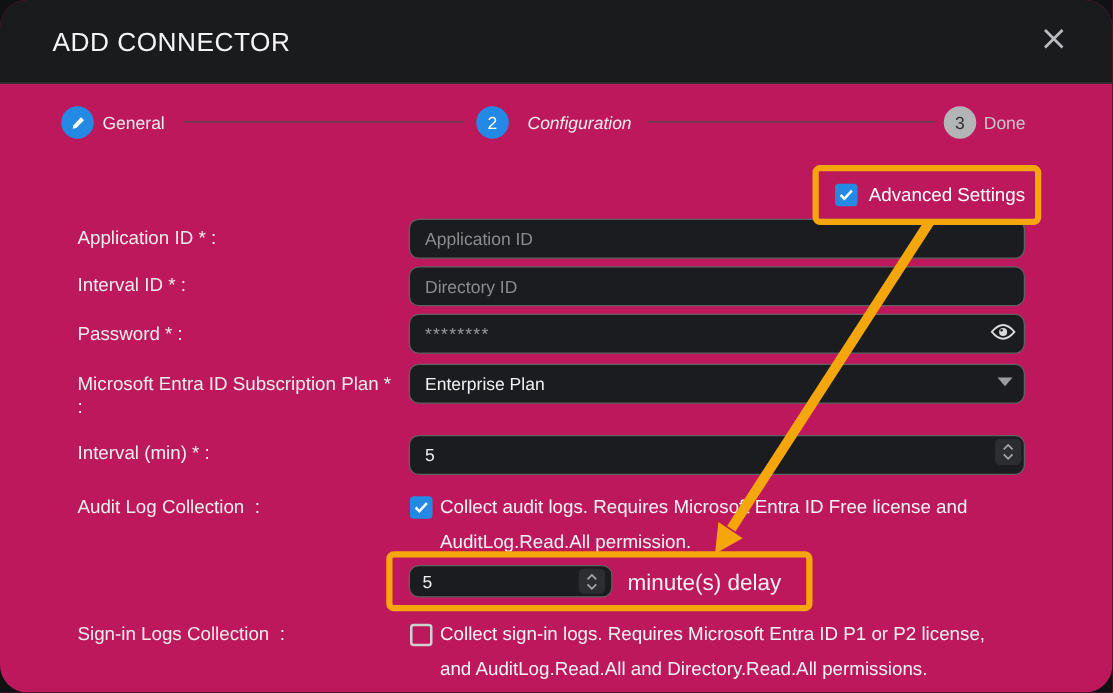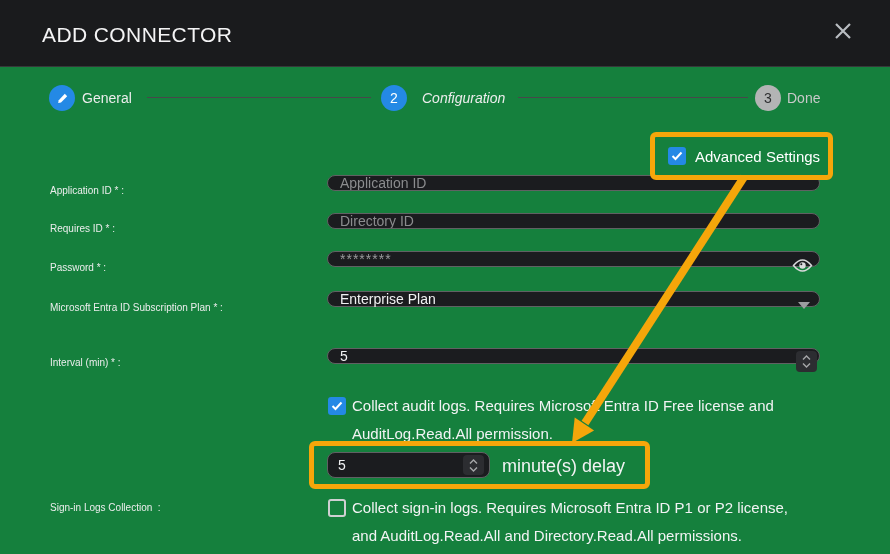--- a/index.html
+++ b/index.html
@@ -1,18 +1,18 @@
 <!DOCTYPE html>
 <html><head>
 <meta charset="utf-8">
 <style>
   * { margin:0; padding:0; box-sizing:border-box; }
   html,body { background:#101113; }
   body { font-family:"Liberation Sans", sans-serif; }
-  .dialog { position:relative; width:890px; height:554px; background:#15803d; overflow:hidden; }
+  .dialog { position:relative; width:890px; height:554px; background:#be185d; overflow:hidden;border-radius:22px; }
 
   
   .header { position:absolute; left:0; top:0; width:890px; height:67px; background:#1a1b1d; border-bottom:1px solid #37383a; }
   .title { position:absolute; left:42px; top:23px; font-size:21px; font-weight:500; letter-spacing:.4px; color:#f4f4f5; }
   .close-btn { position:absolute; right:34px; top:18px; width:26px; height:26px; display:flex; align-items:center; justify-content:center; cursor:pointer; }
 
   
   .step-circle { position:absolute; width:26px; height:26px; border-radius:50%; display:flex; align-items:center; justify-content:center; font-size:14px; font-weight:500; }
   .step-blue { background:#2489e5; color:#ffffff; }
   .step-gray { background:#b3b4b5; color:#2e2f31; }
@@ -20,22 +20,22 @@
   .step-line { position:absolute; top:97px; height:1px; background:#47484a; }
 
   
   .hl-rect { position:absolute; border:5px solid #f5a60a; border-radius:6px; z-index:6; }
   .hl-adv { left:650px; top:132px; width:183px; height:48px; display:flex; align-items:center; padding-left:13px; gap:9px; }
   .hl-delay { left:309px; top:441px; width:341px; height:48px; }
 
   .arrow-overlay { position:absolute; left:0; top:0; width:890px; height:554px; z-index:7; pointer-events:none; }
 
   
-  .flabel { position:absolute; left:50px; font-size:10px; color:#eceded; white-space:pre-wrap; line-height:18px; }
-  .field { position:absolute; left:327px; width:493px; height:16px; background:#1b1c1f; border:1px solid #606163; border-radius:8px; color:#f0f1f2; font-size:14px; padding:0 12px; font-family:"Liberation Sans", sans-serif; }
+  .flabel { position:absolute; left:62px; font-size:15px; color:#eceded; white-space:pre-wrap; line-height:18px; }
+  .field { position:absolute; left:327px; width:493px; height:32px; background:#1b1c1f; border:1px solid #606163; border-radius:8px; color:#f0f1f2; font-size:14px; padding:0 12px; font-family:"Liberation Sans", sans-serif; }
   input.field::placeholder { color:#8b8c8e; opacity:1; }
   .password-ghost { color:#9a9b9d; letter-spacing:1px; }
   .field-icon-right { position:absolute; top:0; display:flex; align-items:center; height:28px; }
   .select-field { display:flex; align-items:center; cursor:pointer; font-weight:500; }
   .caret-down { width:0; height:0; border-left:6px solid transparent; border-right:6px solid transparent; border-top:7px solid #9c9da0; }
   .stepper-box { position:absolute; right:4px; top:3px; width:21px; height:21px; background:#2c2d31; border-radius:4px; display:flex; align-items:center; justify-content:center; cursor:pointer; }
 
   
   .cbox { position:absolute; width:18px; height:18px; border-radius:3px; cursor:pointer; display:flex; align-items:center; justify-content:center; }
   .cbox-on { background:#2489e5; }
@@ -88,21 +88,21 @@
       <svg width="12" height="10" viewBox="0 0 12 10">
         <path d="M1.5 5 L4.5 8 L10.5 1.5" stroke="#ffffff" stroke-width="2" fill="none"></path>
       </svg>
     </div>
     <div class="adv-label">Advanced Settings</div>
   </div>
 
   <div class="flabel" style="top:182px;">Application ID * :</div>
   <input class="field" style="top: 175px;" type="text" placeholder="Application ID">
 
-  <div class="flabel" style="top:220px;">Requires ID * :</div>
+  <div class="flabel" style="top:220px;">Interval ID * :</div>
   <input class="field" style="top: 213px;" type="text" placeholder="Directory ID">
 
   <div class="flabel" style="top:259px;">Password * :</div>
   <input class="field password-ghost" style="top: 251px;" type="text" value="********">
   <div class="field-icon-right" style="left:792px; top:251px;">
     <svg width="21" height="15" viewBox="0 0 21 15">
       <path d="M1.5 7.5 Q10.5 -3.5 19.5 7.5 Q10.5 18.5 1.5 7.5 Z" fill="none" stroke="#d9dadc" stroke-width="1.5"></path>
       <circle cx="10.5" cy="7.5" r="3.2" fill="#d9dadc"></circle>
       <circle cx="9.3" cy="6.2" r="1" fill="#1b1c1f"></circle>
     </svg>
@@ -118,20 +118,21 @@
 
   <div class="flabel" style="top:354px;">Interval (min) * :</div>
   <input class="field" style="top: 348px;" type="text" value="5">
   <div class="stepper-box" style="left:796px; top:351px;">
     <svg width="11" height="15" viewBox="0 0 11 15">
       <path d="M2 5.5 L5.5 2 L9 5.5" stroke="#a6a7a9" stroke-width="1.4" fill="none"></path>
       <path d="M2 9.5 L5.5 13 L9 9.5" stroke="#a6a7a9" stroke-width="1.4" fill="none"></path>
     </svg>
   </div>
 
+  <div class="flabel" style="top:397px;">Audit Log Collection  :</div>
   <div class="cbox cbox-on" style="left:328px; top:397px;">
     <svg width="12" height="10" viewBox="0 0 12 10">
       <path d="M1.5 5 L4.5 8 L10.5 1.5" stroke="#ffffff" stroke-width="2" fill="none"></path>
     </svg>
   </div>
   <div class="desc" style="top:392px; width:530px;">
     <span>Collect audit logs. Requires Microsoft Entra ID Free license and</span>
     <span>AuditLog.Read.All permission.</span>
   </div>
 

